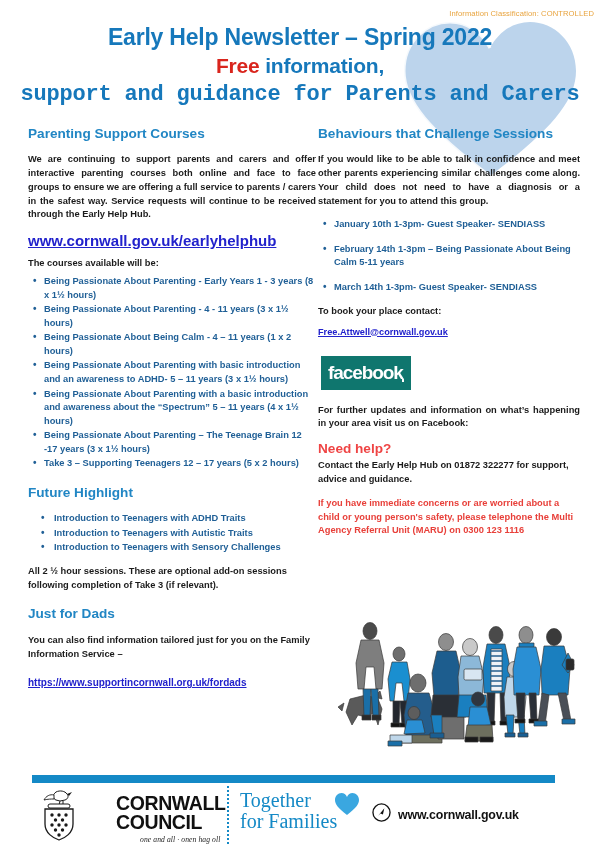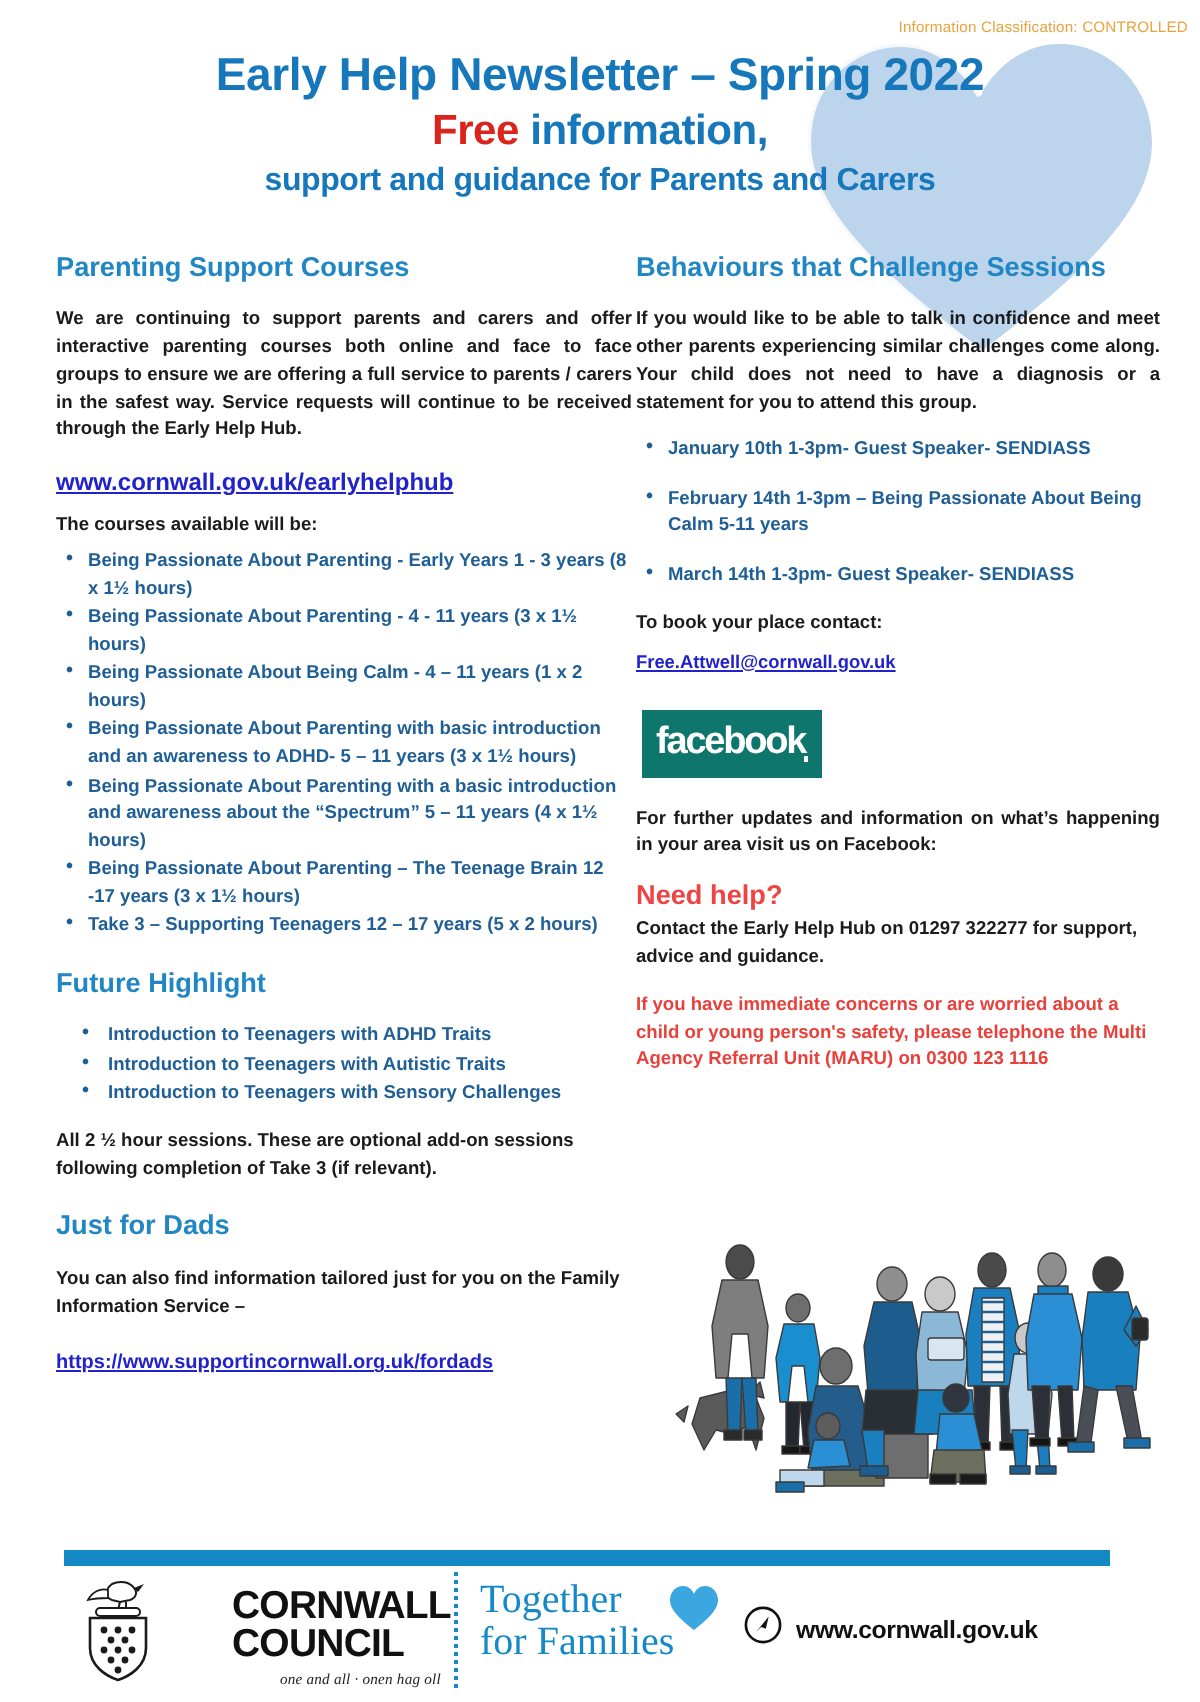--- a/index.html
+++ b/index.html
@@ -48,21 +48,21 @@
   }
   .header .line {
     font-size: 23px;
     font-weight: bold;
     color: #1678bb;
     line-height: 1.32;
     letter-spacing: -0.2px;
     white-space: nowrap;
   }
   .header .line2 { font-size: 21px; }
-  .header .line3 { font-size: 16px; }
+  .header .line3 { font-size: 22px; font-family: Liberation Mono, monospace; }
   .free { color: #d9251d; }
 
   
   .body-wrap {
     position: absolute;
     top: 126px;
     left: 0;
     width: 600px;
     z-index: 2;
   }
@@ -91,21 +91,21 @@
     font-size: 9.3px;
     line-height: 1.48;
     margin: 0 0 10px 0;
     color: #1b1b1b;
     font-weight: bold;
     text-align: justify;
   }
   p.para.nj { text-align: left; }
 
   a.link {
-    font-size: 12px;
+    font-size: 15px;
     font-weight: bold;
     color: #2222cc;
     text-decoration: underline;
     display: inline-block;
     margin: 0 0 9px 0;
     word-break: break-all;
   }
   a.link.small { font-size: 9.2px; }
   a.link.mid { font-size: 10px; }
 
@@ -348,21 +348,21 @@
     <a class="link small" href="#">Free.Attwell@cornwall.gov.uk</a>
 
     <div class="fb-logo">
       <span class="fb-word">facebook</span>
       <span class="fb-dot"></span>
     </div>
 
     <p class="para">For further updates and information on what’s happening in your area visit us on Facebook:</p>
 
     <h2 class="needhelp" style="margin-top:10px;">Need help?</h2>
-    <p class="para nj">Contact the Early Help Hub on 01297 322277 for support, advice and guidance.</p>
+    <p class="para nj">Contact the Early Help Hub on 01872 322277 for support, advice and guidance.</p>
     <p class="warn">If you have immediate concerns or are worried about a child or young person's safety, please telephone the Multi Agency Referral Unit (MARU) on 0300 123 1116</p>
   </div>
 </div>
 
 <svg class="illus" viewBox="0 0 248 145">
   <rect x="0" y="0" width="248" height="145" fill="#ffffff"></rect>
   <g stroke="#3a3a3a" stroke-width="0.7" stroke-linejoin="round">
 
     <g>
       <path d="M16 95 L20 82 L36 78 L48 82 L52 92 L48 108 L44 96 L36 100 L28 98 L22 108 Z" fill="#5a5a5a"></path>

